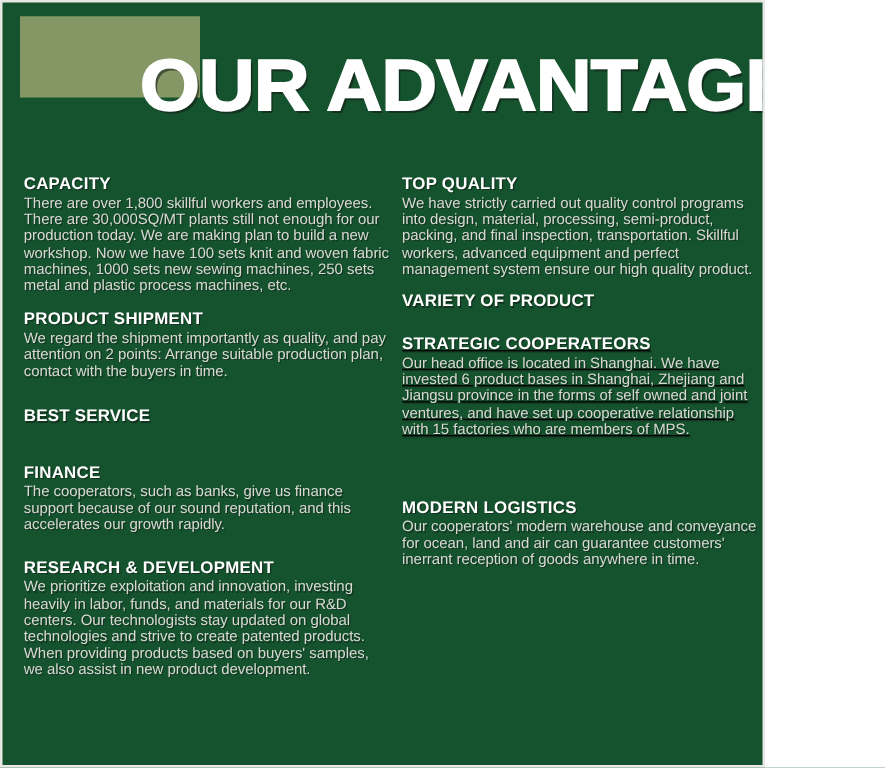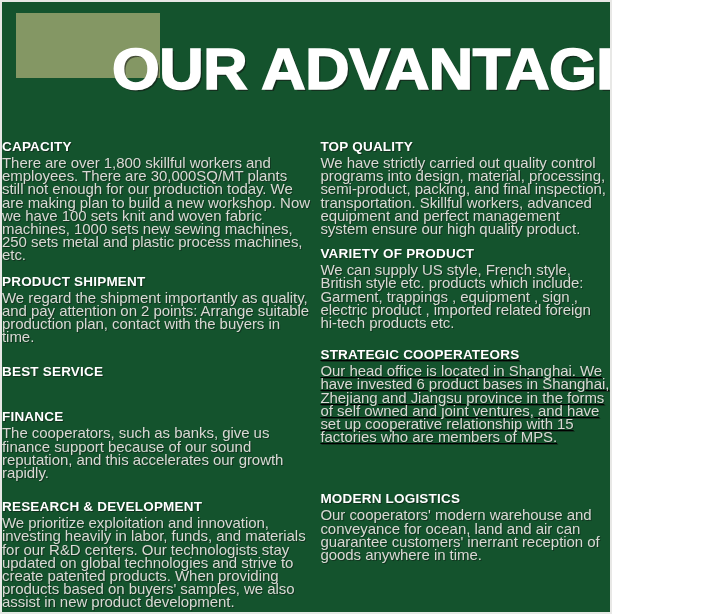--- a/index.html
+++ b/index.html
@@ -61,21 +61,21 @@
     bottom: 0;
     display: flex;
   }
 
   .column {
     position: relative;
   }
 
   .column-left {
     width: 360px;
-    padding-left: 0;
+    padding-left: 17px;
     box-sizing: border-box;
   }
 
   .column-right {
     width: 348px;
     padding-left: 10px;
     box-sizing: border-box;
   }
 
   .section {
@@ -87,21 +87,21 @@
     font-size: 13.5px;
     line-height: 16px;
     font-weight: 700;
     color: #ffffff;
     letter-spacing: 0.2px;
     text-shadow: 1px 1px 0 rgba(15,15,15,0.5);
   }
 
   .section-body {
     margin: 0;
-    font-size: 15px;
+    font-size: 12px;
     line-height: 13.2px;
     color: #d9d9d4;
     letter-spacing: -0.05px;
     text-shadow: 1px 1px 0 rgba(15,15,15,0.45);
   }
 
   
   .column-left .section:nth-child(1)  { margin-top: 17px; margin-bottom: 12px; }
   .column-left .section:nth-child(2)  { margin-bottom: 21px; }
   .column-left .section:nth-child(3)  { margin-bottom: 29px; }
@@ -157,21 +157,20 @@
     <div class="column column-right">
 
       <div class="section">
         <h2 class="section-title">TOP QUALITY</h2>
         <p class="section-body">We have strictly carried out quality control programs into design, material, processing, semi-product, packing, and final inspection, transportation. Skillful workers, advanced equipment and perfect management system ensure our high quality product.</p>
       </div>
 
 
       <div class="section">
         <h2 class="section-title">VARIETY OF PRODUCT</h2>
-        <p class="section-body">We can supply US style, French style, British style etc. products which include: Garment, trappings , equipment , sign , electric product , imported related foreign hi-tech products etc.</p>
       </div>
 
       <div class="section">
         <h2 class="section-title">STRATEGIC COOPERATEORS</h2>
         <p class="section-body">Our head office is located in Shanghai. We have invested 6 product bases in Shanghai, Zhejiang and Jiangsu province in the forms of self owned and joint ventures, and have set up cooperative relationship with 15 factories who are members of MPS.</p>
       </div>
 
       <div class="section">
         <h2 class="section-title">MODERN LOGISTICS</h2>
         <p class="section-body">Our cooperators' modern warehouse and conveyance for ocean, land and air can guarantee customers' inerrant reception of goods anywhere in time.</p>

